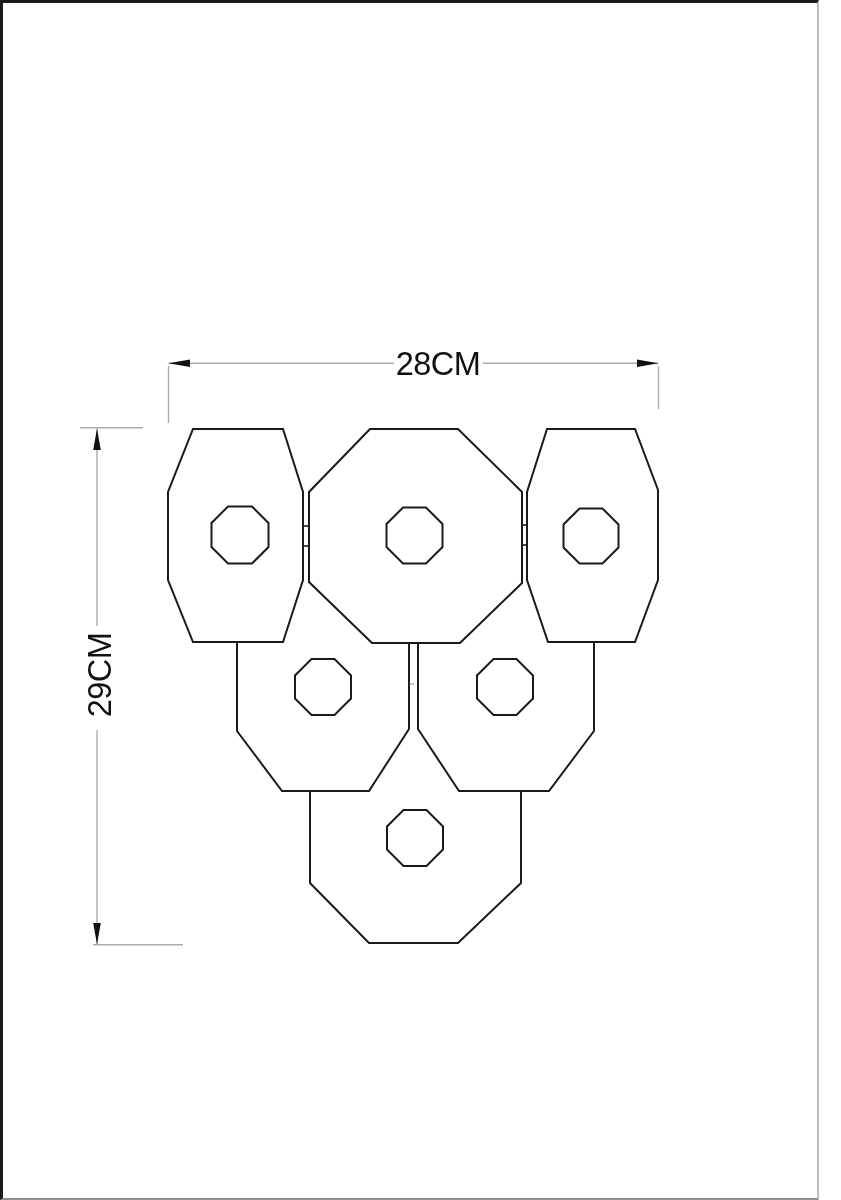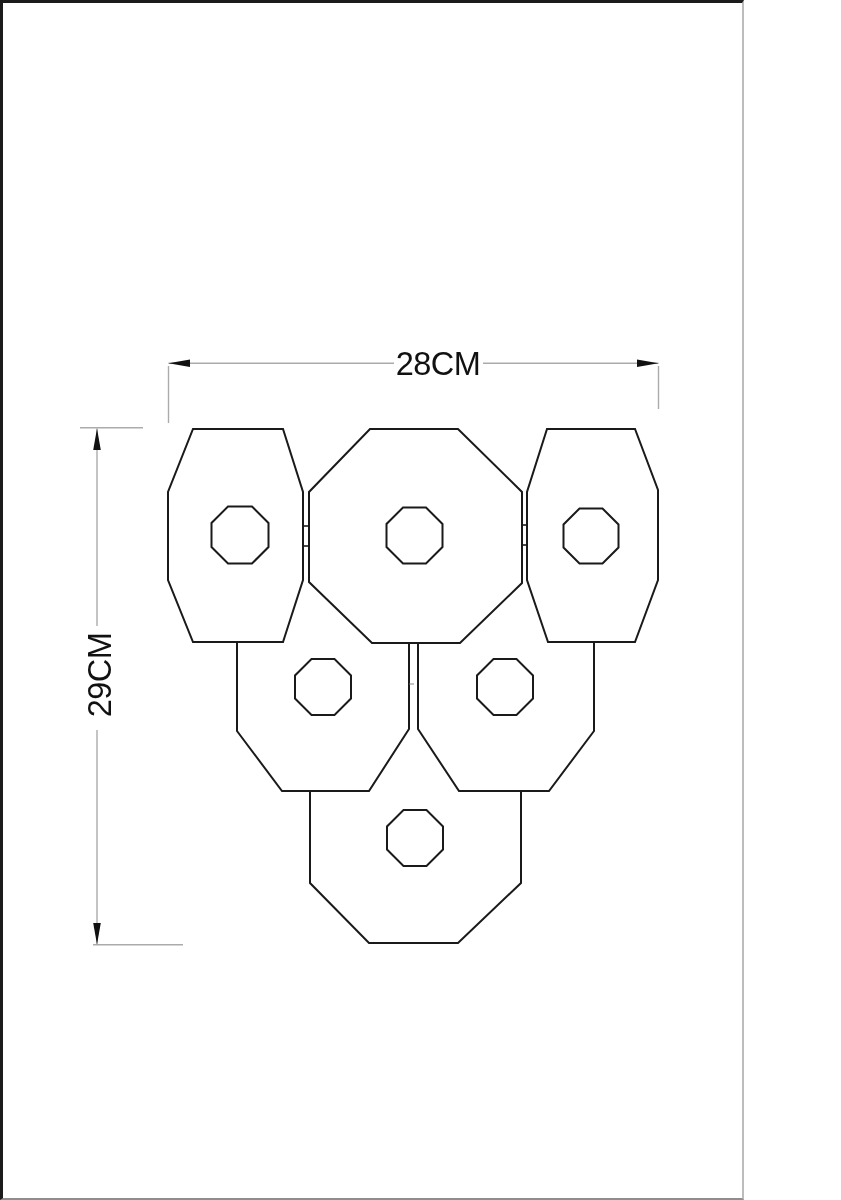--- a/index.html
+++ b/index.html
@@ -2,21 +2,21 @@
 <html><head>
 <meta charset="utf-8">
 <style>
   html, body {
     margin: 0;
     padding: 0;
     background: #ffffff;
   }
   .page {
     position: relative;
-    width: 744px;
+    width: 819px;
     height: 1200px;
     background: #ffffff;
     box-sizing: border-box;
     border-top: 3px solid #1b1b1b;
     border-left: 3px solid #1b1b1b;
     border-right: 2px solid #bcbcbc;
     border-bottom: 2px solid #8e8e8e;
     overflow: hidden;
   }
   svg.drawing {

